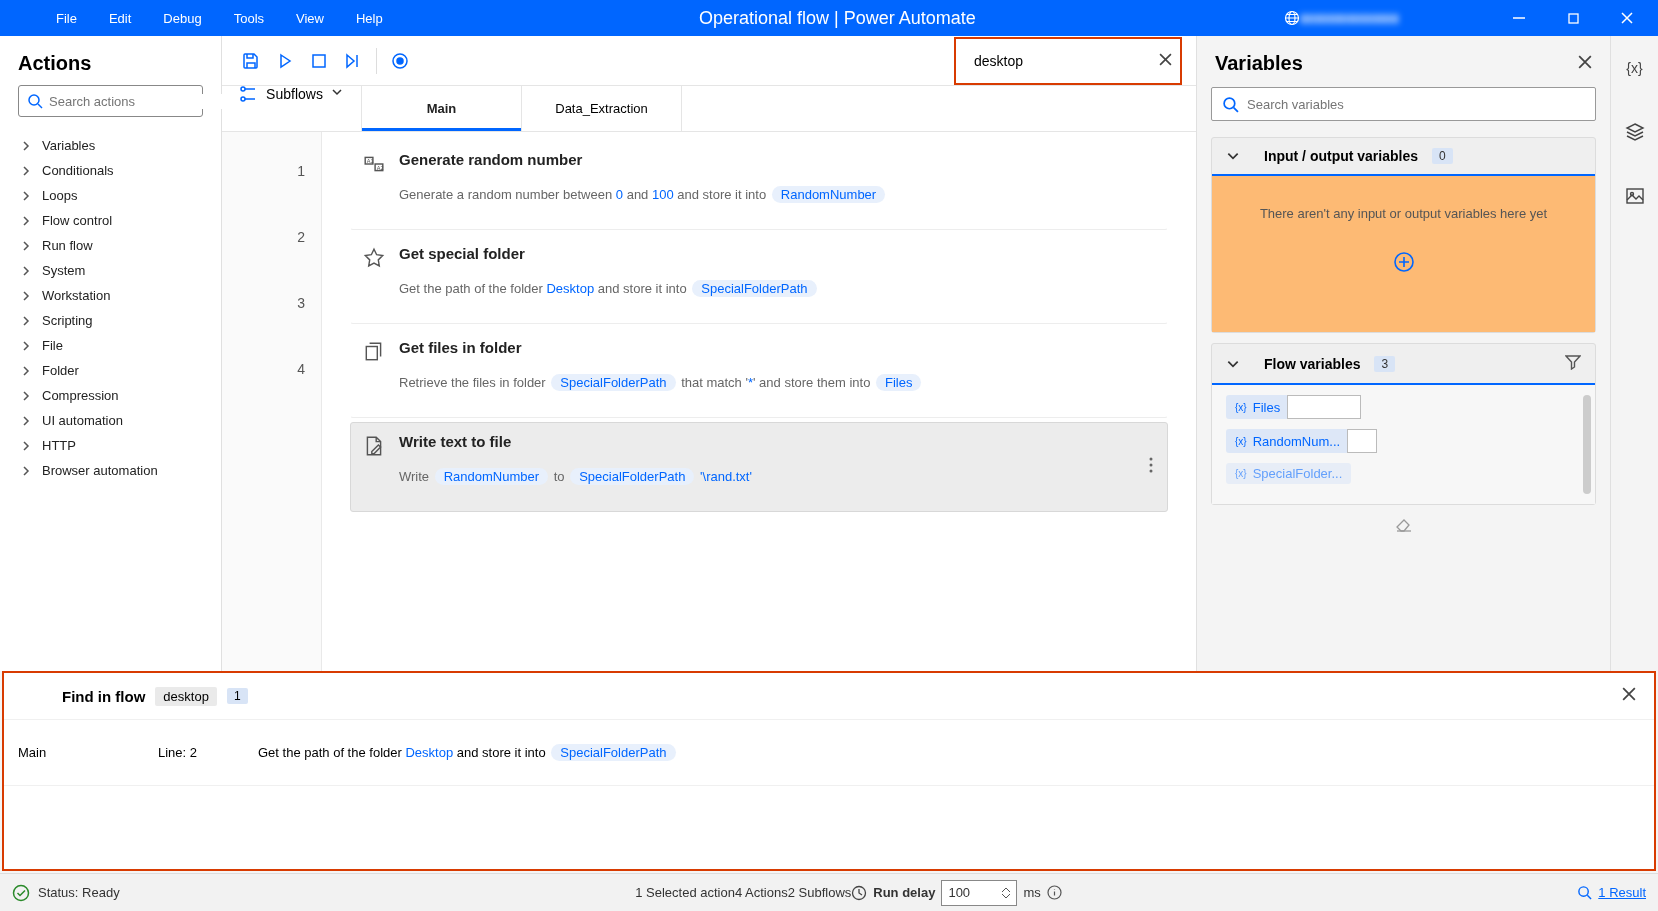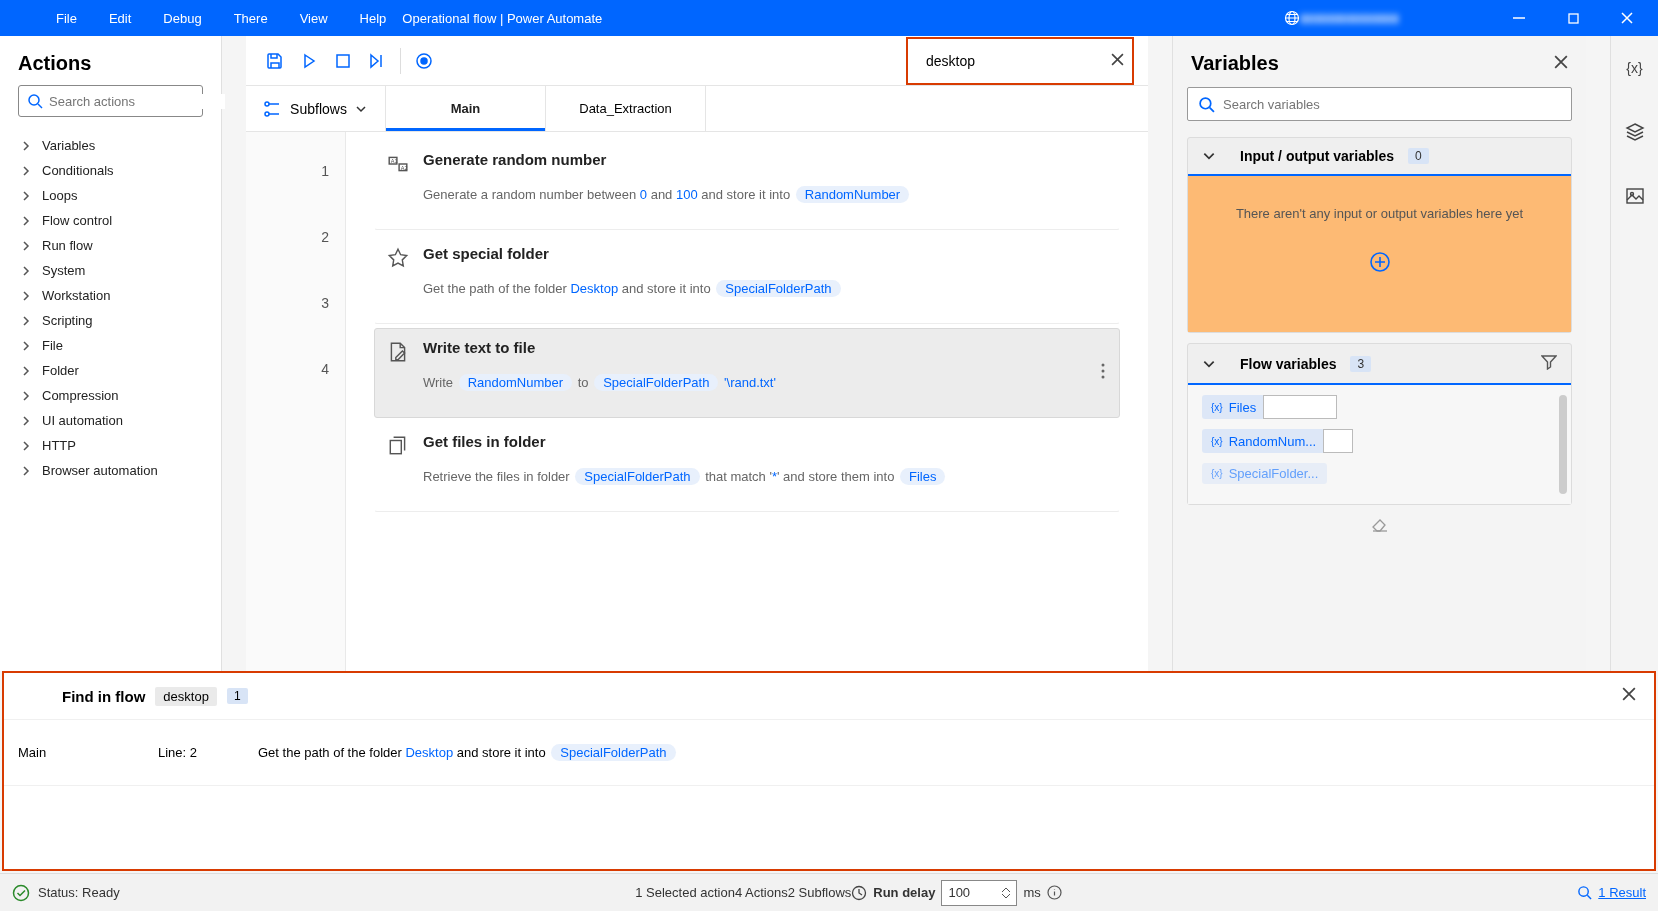--- a/index.html
+++ b/index.html
@@ -2,28 +2,28 @@
 <html><head>
 <meta charset="utf-8">
 <style>
 * { margin: 0; padding: 0; box-sizing: border-box; font-family: "Segoe UI", -apple-system, sans-serif; }
 body { width: 1658px; height: 911px; overflow: hidden; background: #f5f5f5; display: flex; flex-direction: column; }
 
 
 .titlebar { height: 36px; background: #0066ff; color: white; display: flex; align-items: center; font-size: 13px; }
 .menu { display: flex; gap: 0; padding-left: 40px; }
 .menu-item { padding: 0 16px; height: 36px; display: flex; align-items: center; cursor: pointer; }
-.title-center { flex: 1; text-align: left; font-size: 13px; }
+.title-center { flex: 1; text-align: center; font-size: 18px; }
 .title-right { display: flex; align-items: center; gap: 8px; padding-right: 8px; }
 .win-ctrl { width: 46px; height: 36px; display: flex; align-items: center; justify-content: center; cursor: pointer; }
 .globe-area { width: 220px; display: flex; align-items: center; padding-left: 8px; }
 .globe-blur { filter: blur(3px); opacity: 0.7; font-size: 12px; }
 
 
-.main-area { flex: 1; display: flex; min-height: 0; gap: 24px; }
+.main-area { flex: 1; display: flex; min-height: 0; }
 
 
 .actions-panel { width: 222px; background: white; display: flex; flex-direction: column; border-right: 1px solid #e0e0e0; }
 .actions-header { font-size: 20px; font-weight: 600; padding: 16px 18px 10px; }
 .actions-search { margin: 0 18px 12px; height: 32px; border: 1px solid #888; border-radius: 3px; display: flex; align-items: center; padding: 0 8px; }
 .actions-search svg { flex-shrink: 0; }
 .actions-search input { border: none; outline: none; flex: 1; font-size: 13px; margin-left: 6px; color: #333; }
 .actions-list { flex: 1; overflow-y: auto; padding: 4px 0; position: relative; }
 .actions-list::-webkit-scrollbar { width: 8px; }
 .actions-list::-webkit-scrollbar-thumb { background: #d0d0d0; border-radius: 4px; }
@@ -35,21 +35,21 @@
 .toolbar { height: 50px; display: flex; align-items: center; padding: 0 12px; border-bottom: 1px solid #e5e5e5; }
 .tool-btn { width: 34px; height: 34px; display: flex; align-items: center; justify-content: center; color: #0066ff; cursor: pointer; border-radius: 3px; }
 .tool-sep { width: 1px; height: 26px; background: #ddd; margin: 0 6px; }
 .tool-spacer { flex: 1; }
 .flow-search { width: 228px; height: 48px; border: 2px solid #d83b01; display: flex; align-items: center; padding: 0 10px; margin-right: 2px; background: white; }
 .flow-search input { border: none; outline: none; flex: 1; font-size: 14px; margin-left: 8px; }
 .flow-search .close { cursor: pointer; color: #555; padding: 4px; }
 
 
 .subflows-row { height: 46px; display: flex; align-items: stretch; border-bottom: 1px solid #e5e5e5; }
-.subflows-btn { width: 140px; display: flex; align-items: center; justify-content: center; gap: 8px; font-size: 14px; cursor: pointer; border-right: 1px solid #e5e5e5; }
+.subflows-btn { width: 140px; display: flex; justify-content: center; gap: 8px; font-size: 14px; cursor: pointer; border-right: 1px solid #e5e5e5; }
 .tab { width: 160px; display: flex; align-items: center; justify-content: center; font-size: 13px; cursor: pointer; border-right: 1px solid #e5e5e5; position: relative; }
 .tab.active::after { content: ""; position: absolute; bottom: 0; left: 0; right: 0; height: 3px; background: #0066ff; }
 .tab.active { font-weight: 600; color: #222; }
 
 
 .flow-body { flex: 1; display: flex; overflow: hidden; }
 .line-nums { width: 100px; background: #fafafa; border-right: 1px solid #e9e9e9; padding-top: 6px; }
 .line-num { height: 66px; display: flex; align-items: center; justify-content: flex-end; padding-right: 16px; font-size: 14px; color: #555; }
 .steps { flex: 1; padding: 8px 28px; }
 .step { display: flex; align-items: flex-start; padding: 10px 12px; border-radius: 3px; margin-bottom: 4px; border: 1px solid transparent; position: relative; min-height: 58px; border-bottom: 1px solid #ededed; }
@@ -108,21 +108,21 @@
 .underline { text-decoration: underline; }
 </style>
 </head>
 <body>
 
 <div class="titlebar">
   <div class="menu">
     <div class="menu-item">File</div>
     <div class="menu-item">Edit</div>
     <div class="menu-item">Debug</div>
-    <div class="menu-item">There</div>
+    <div class="menu-item">Tools</div>
     <div class="menu-item">View</div>
     <div class="menu-item">Help</div>
   </div>
   <div class="title-center">Operational flow | Power Automate</div>
   <div class="globe-area">
     <svg width="16" height="16" viewBox="0 0 16 16" fill="none" stroke="white" stroke-width="1.2">
         <circle cx="8" cy="8" r="6.5"></circle>
         <ellipse cx="8" cy="8" rx="3" ry="6.5"></ellipse>
         <path d="M1.5 8h13M3 4.5h10M3 11.5h10"></path>
       </svg>
@@ -328,45 +328,45 @@
         </div>
         <div class="step">
           <svg class="step-icon" viewBox="0 0 20 20" fill="none" stroke="#555" stroke-width="1.3">
               <path d="M10 2l2.4 5 5.5.8-4 3.9.9 5.5L10 14.6l-4.8 2.6.9-5.5-4-3.9 5.5-.8z"></path>
             </svg>
           <div>
             <div class="step-title">Get special folder</div>
             <div class="step-desc" id="desc-1">Get the path of the folder <span class="hl">Desktop</span> and store it into  <span class="pill">SpecialFolderPath</span></div>
           </div>
         </div>
+        <div class="step">
+          <svg class="step-icon" viewBox="0 0 20 20" fill="none" stroke="#555" stroke-width="1.3">
+              <rect x="3" y="5" width="10" height="12"></rect>
+              <path d="M6 2h10v12"></path>
+            </svg>
+          <div>
+            <div class="step-title">Get files in folder</div>
+            <div class="step-desc" id="desc-2">Retrieve the files in folder  <span class="pill">SpecialFolderPath</span>  that match '<span class="hl">*</span>' and store them into  <span class="pill">Files</span></div>
+          </div>
+        </div>
         <div class="step selected">
           <svg class="step-icon" viewBox="0 0 20 20" fill="none" stroke="#555" stroke-width="1.3">
               <path d="M4 2h8l4 4v12H4z"></path>
               <path d="M12 2v4h4"></path>
               <path d="M8 15l6-6 2 2-6 6H8z"></path>
             </svg>
           <div>
             <div class="step-title">Write text to file</div>
             <div class="step-desc" id="desc-3">Write  <span class="pill">RandomNumber</span>   to   <span class="pill">SpecialFolderPath</span> <span class="hl"> '\rand.txt'</span></div>
           </div>
           <div class="step-more"><svg width="4" height="16" viewBox="0 0 4 16" fill="#666">
                 <circle cx="2" cy="2" r="1.5"></circle>
                 <circle cx="2" cy="8" r="1.5"></circle>
                 <circle cx="2" cy="14" r="1.5"></circle>
               </svg></div>
-        </div>
-        <div class="step">
-          <svg class="step-icon" viewBox="0 0 20 20" fill="none" stroke="#555" stroke-width="1.3">
-              <rect x="3" y="5" width="10" height="12"></rect>
-              <path d="M6 2h10v12"></path>
-            </svg>
-          <div>
-            <div class="step-title">Get files in folder</div>
-            <div class="step-desc" id="desc-2">Retrieve the files in folder  <span class="pill">SpecialFolderPath</span>  that match '<span class="hl">*</span>' and store them into  <span class="pill">Files</span></div>
-          </div>
         </div>
       </div>
     </div>
   </div>
 
   <div class="vars-panel">
     <div class="vars-header">
       <div class="vars-title">Variables</div>
       <div><svg width="14" height="14" viewBox="0 0 12 12">
             <path d="M1 1l10 10M11 1L1 11" stroke="#444" stroke-width="1.5"></path>

